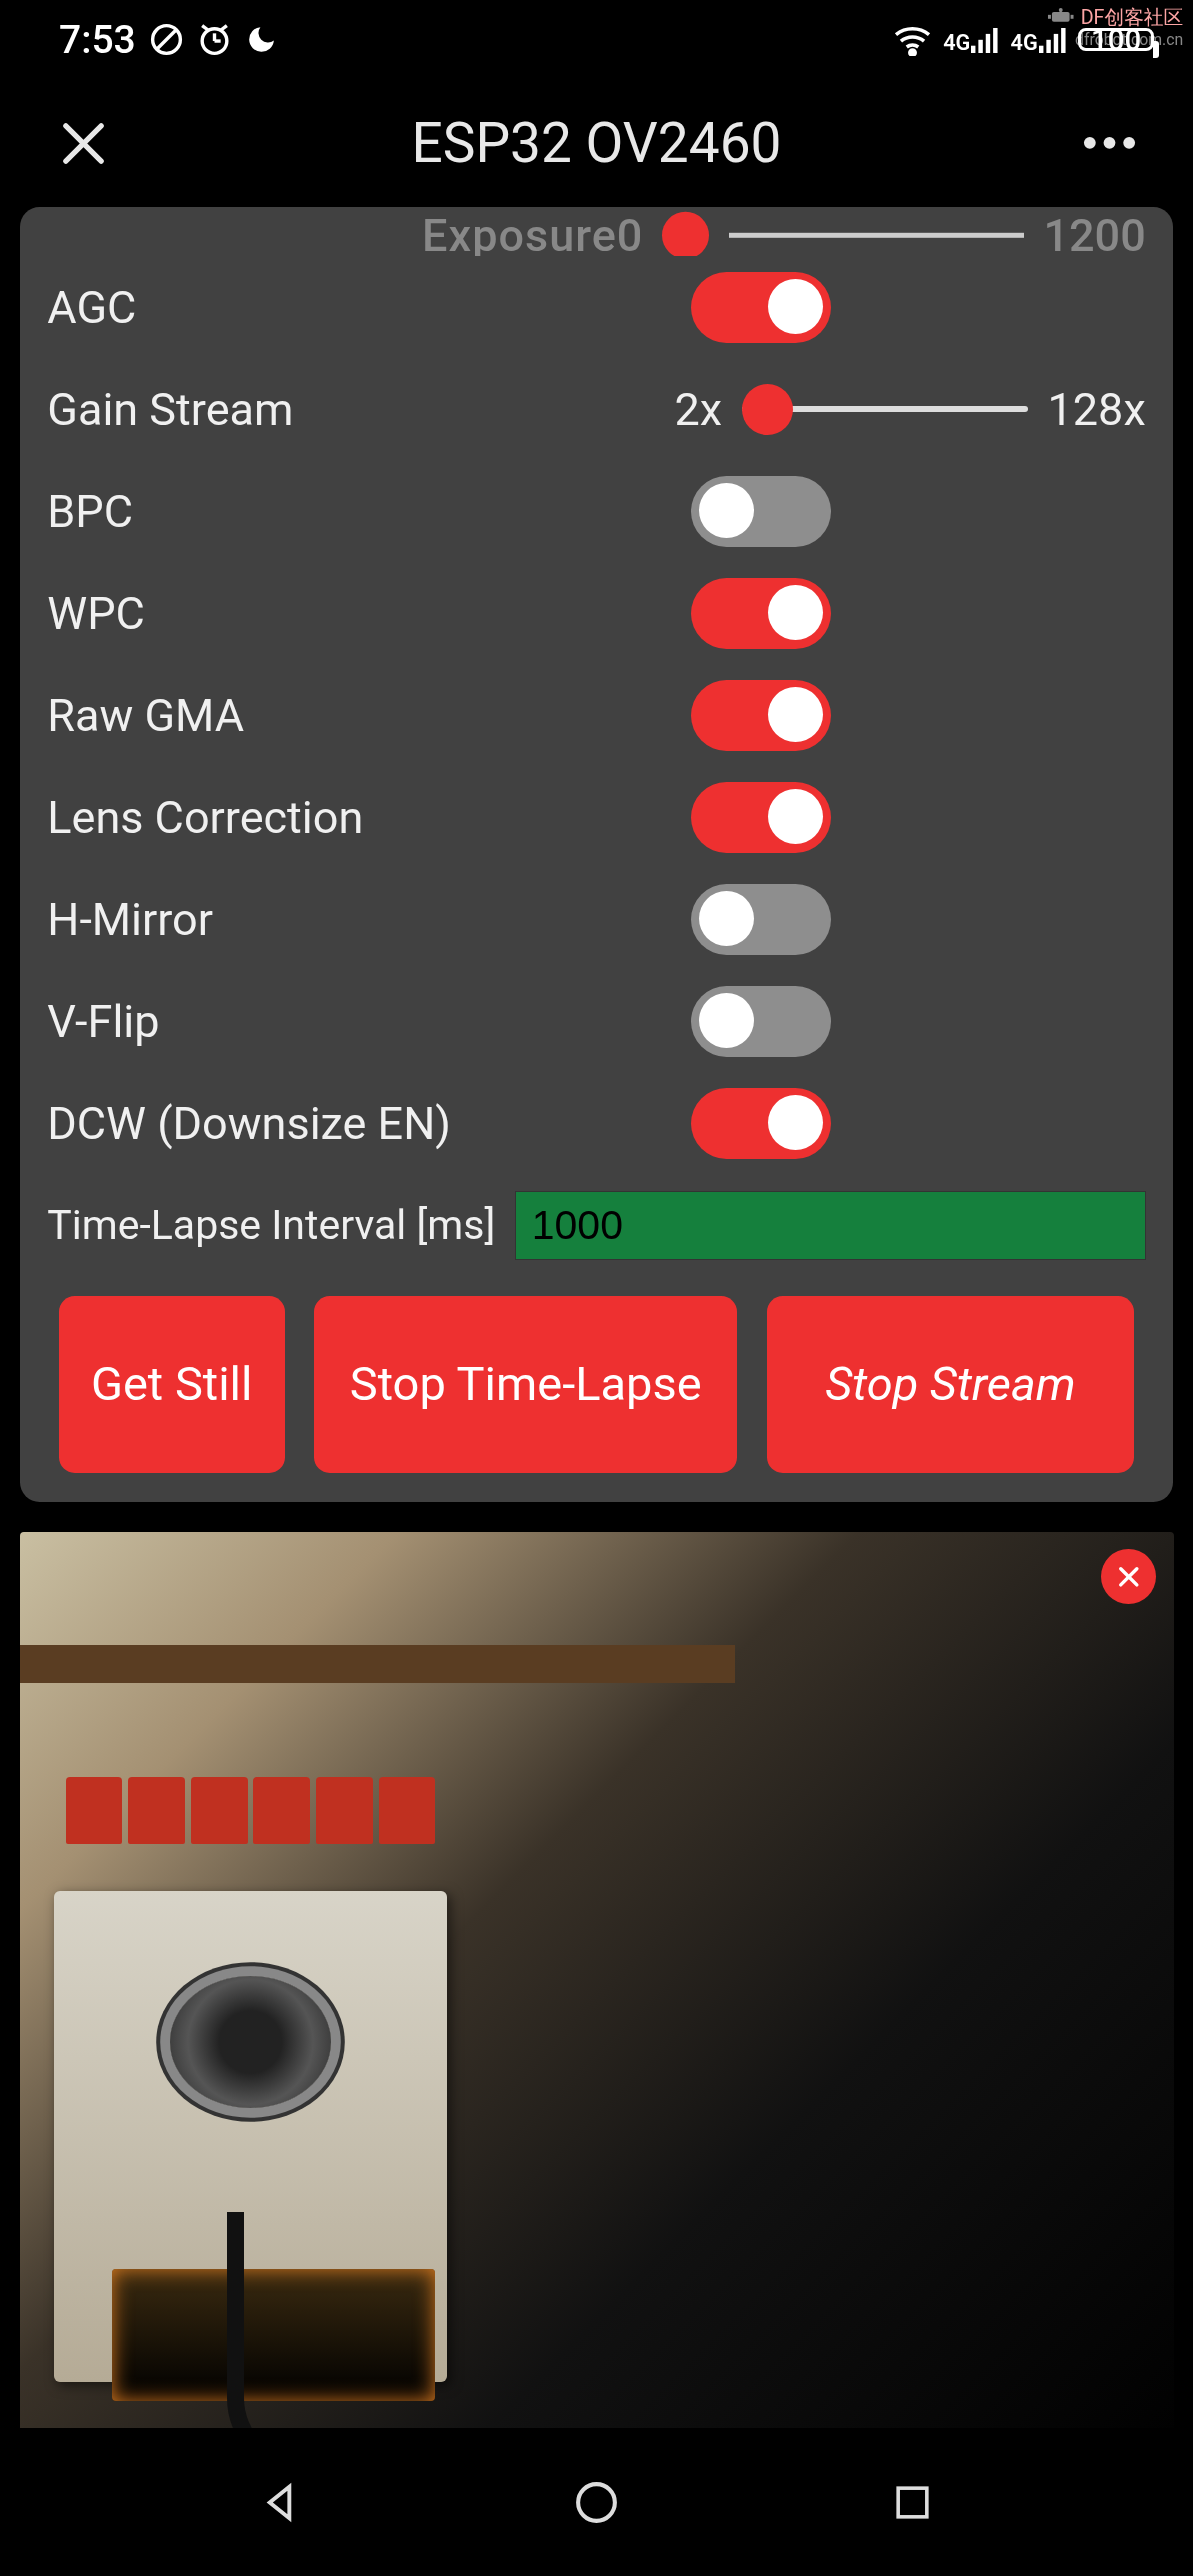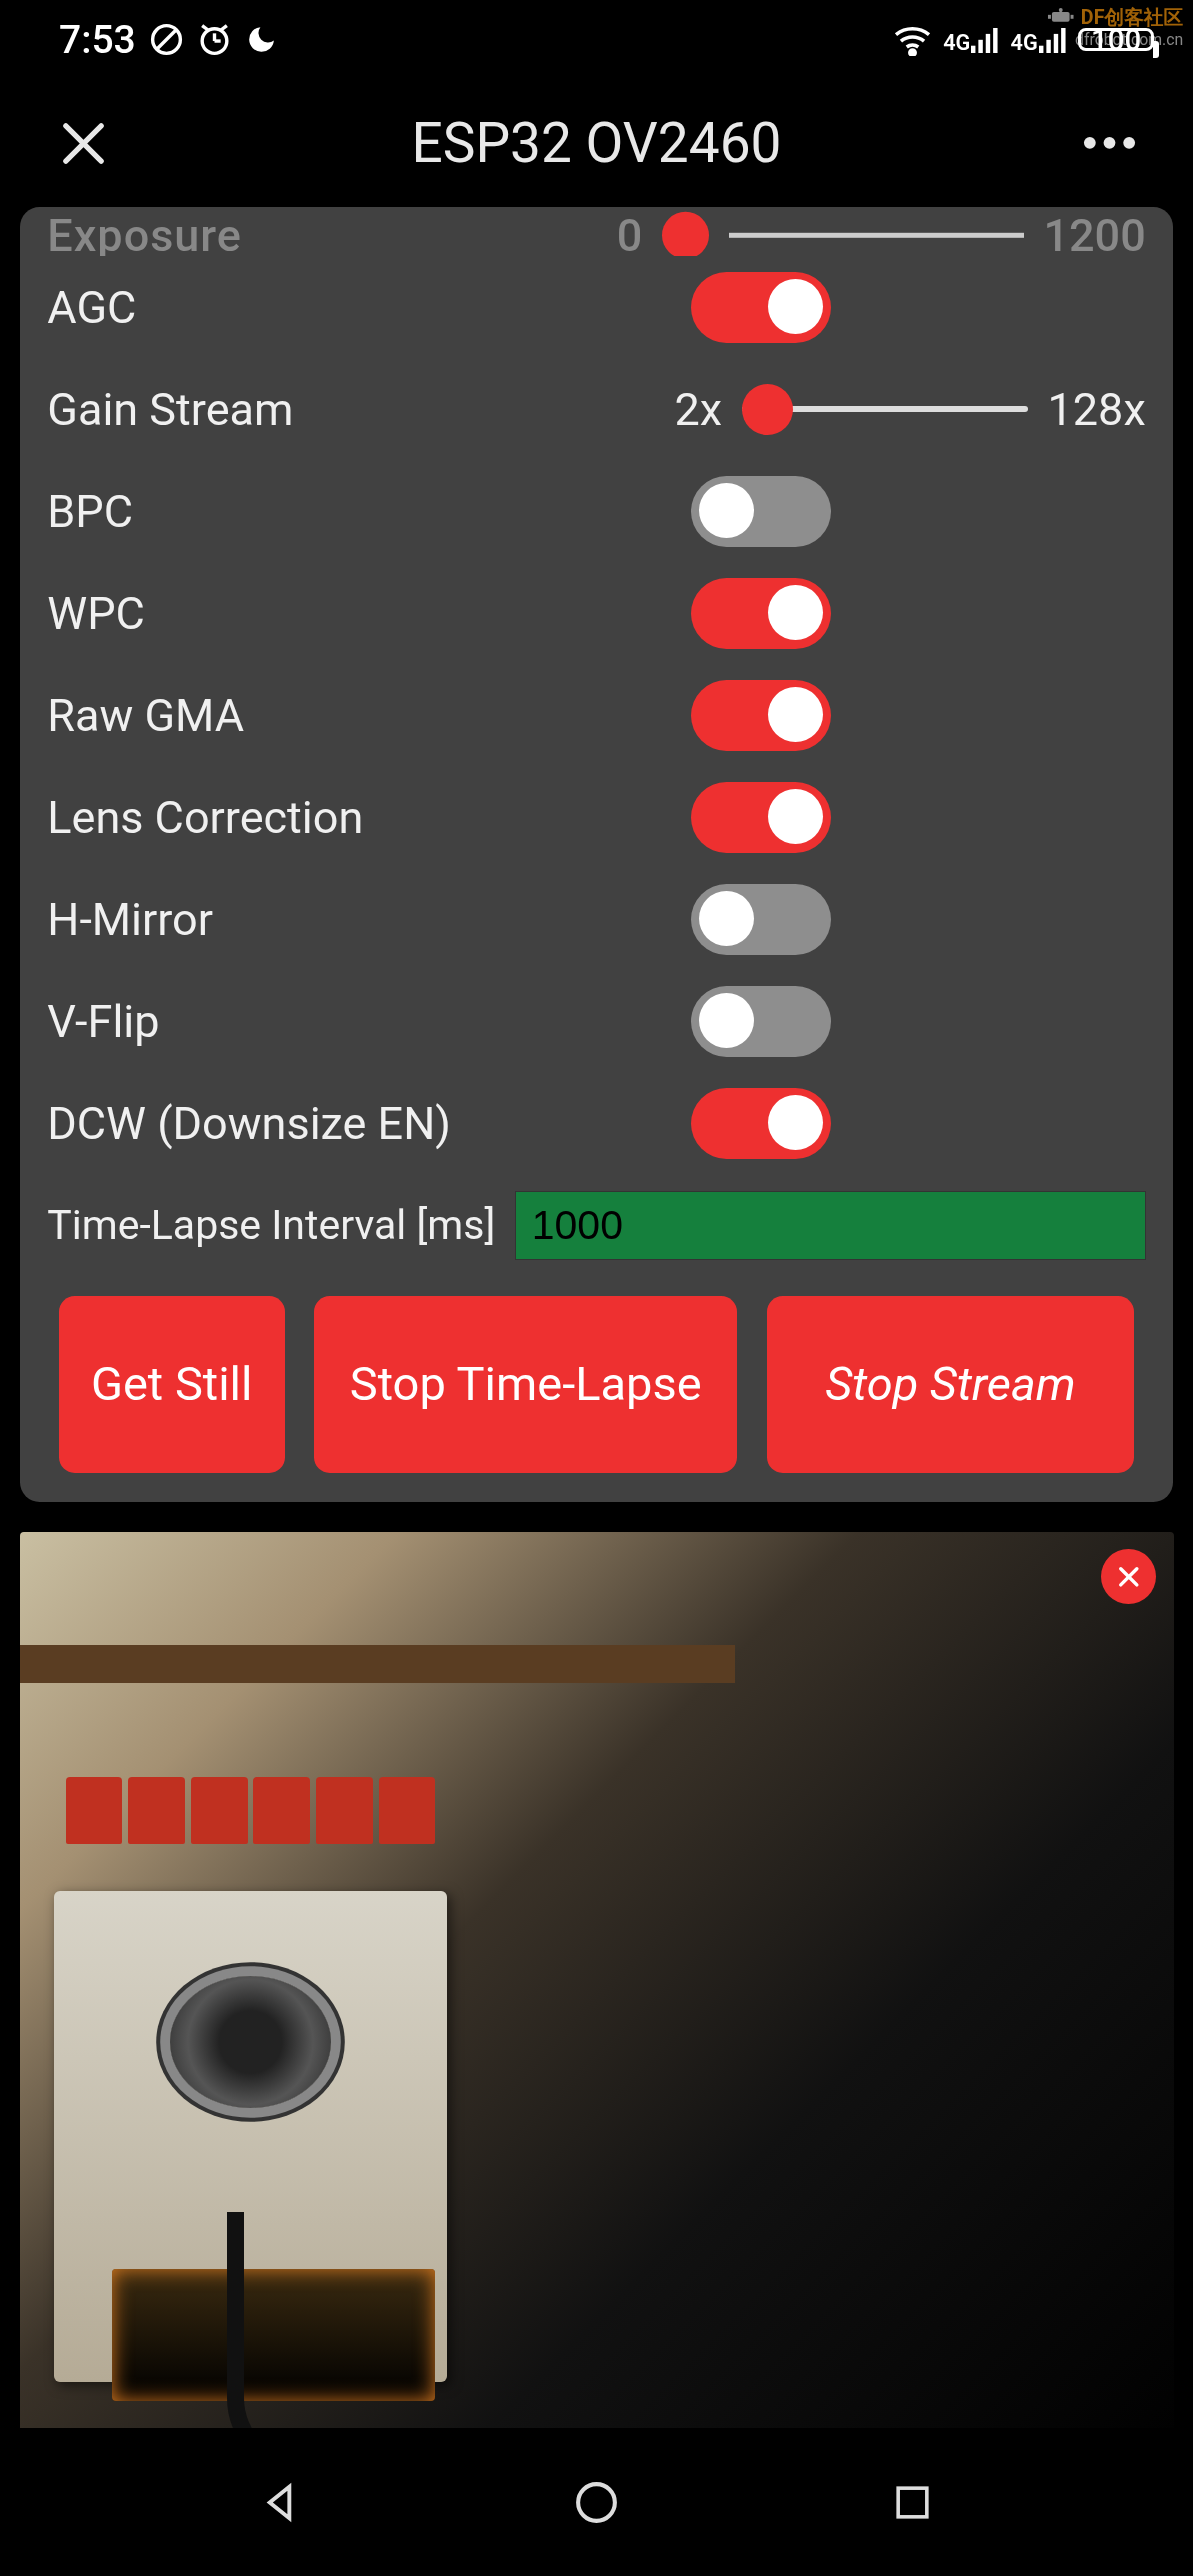--- a/index.html
+++ b/index.html
@@ -31,21 +31,21 @@
   }
   .batt-box::after{
     content:""; position:absolute; right:-7.9px; top:9.8px;
     width:5.9px; height:17.7px; background:#fff; border-radius:0 3px 3px 0;
   }
   .sig-label{ font-size:21.7px; font-weight:600; line-height:1; }
   .watermark {
     position:absolute; top:5.9px; right:9.8px;
     font-size:19.7px; color:#666; text-align:right; line-height:1.1;
   }
-  .watermark .m1{ color:#a16207; font-weight:bold;text-align:center; }
+  .watermark .m1{ color:#fca5a5; font-weight:normal;text-align:center; }
   .watermark .m2{ color:#888; font-size:15.8px; }
 
   
   .header {
     height: 128px;
     display:flex; align-items:center; justify-content:space-between;
     padding: 0 49px;
   }
   .header .title {
     flex:1; text-align:center; font-size:55px; color:#e8e8e8; font-weight:400;
@@ -68,21 +68,21 @@
   }
   .row .label {
     flex: 0 0 auto;
     font-size:45px;
     color:#f0f0f0;
   }
   .row .gap { flex:1; }
   .cutoff {
     color:#888; font-size:45px; font-weight:500;
     display:flex; align-items:flex-end; padding:0 27.6px 5.9px 27.6px;
-    justify-content:space-between;
+    justify-content:flex-end;
     height:49px; overflow:hidden;
   }
   .cutoff .lbl { color:#888; letter-spacing:1px; }
   
   .toggle {
     width:140px; height:71px; border-radius:39px;
     position:relative; flex:0 0 auto;
   }
   .toggle.on  { background:#ee3030; }
   .toggle.off { background:#8e8e8e; }

